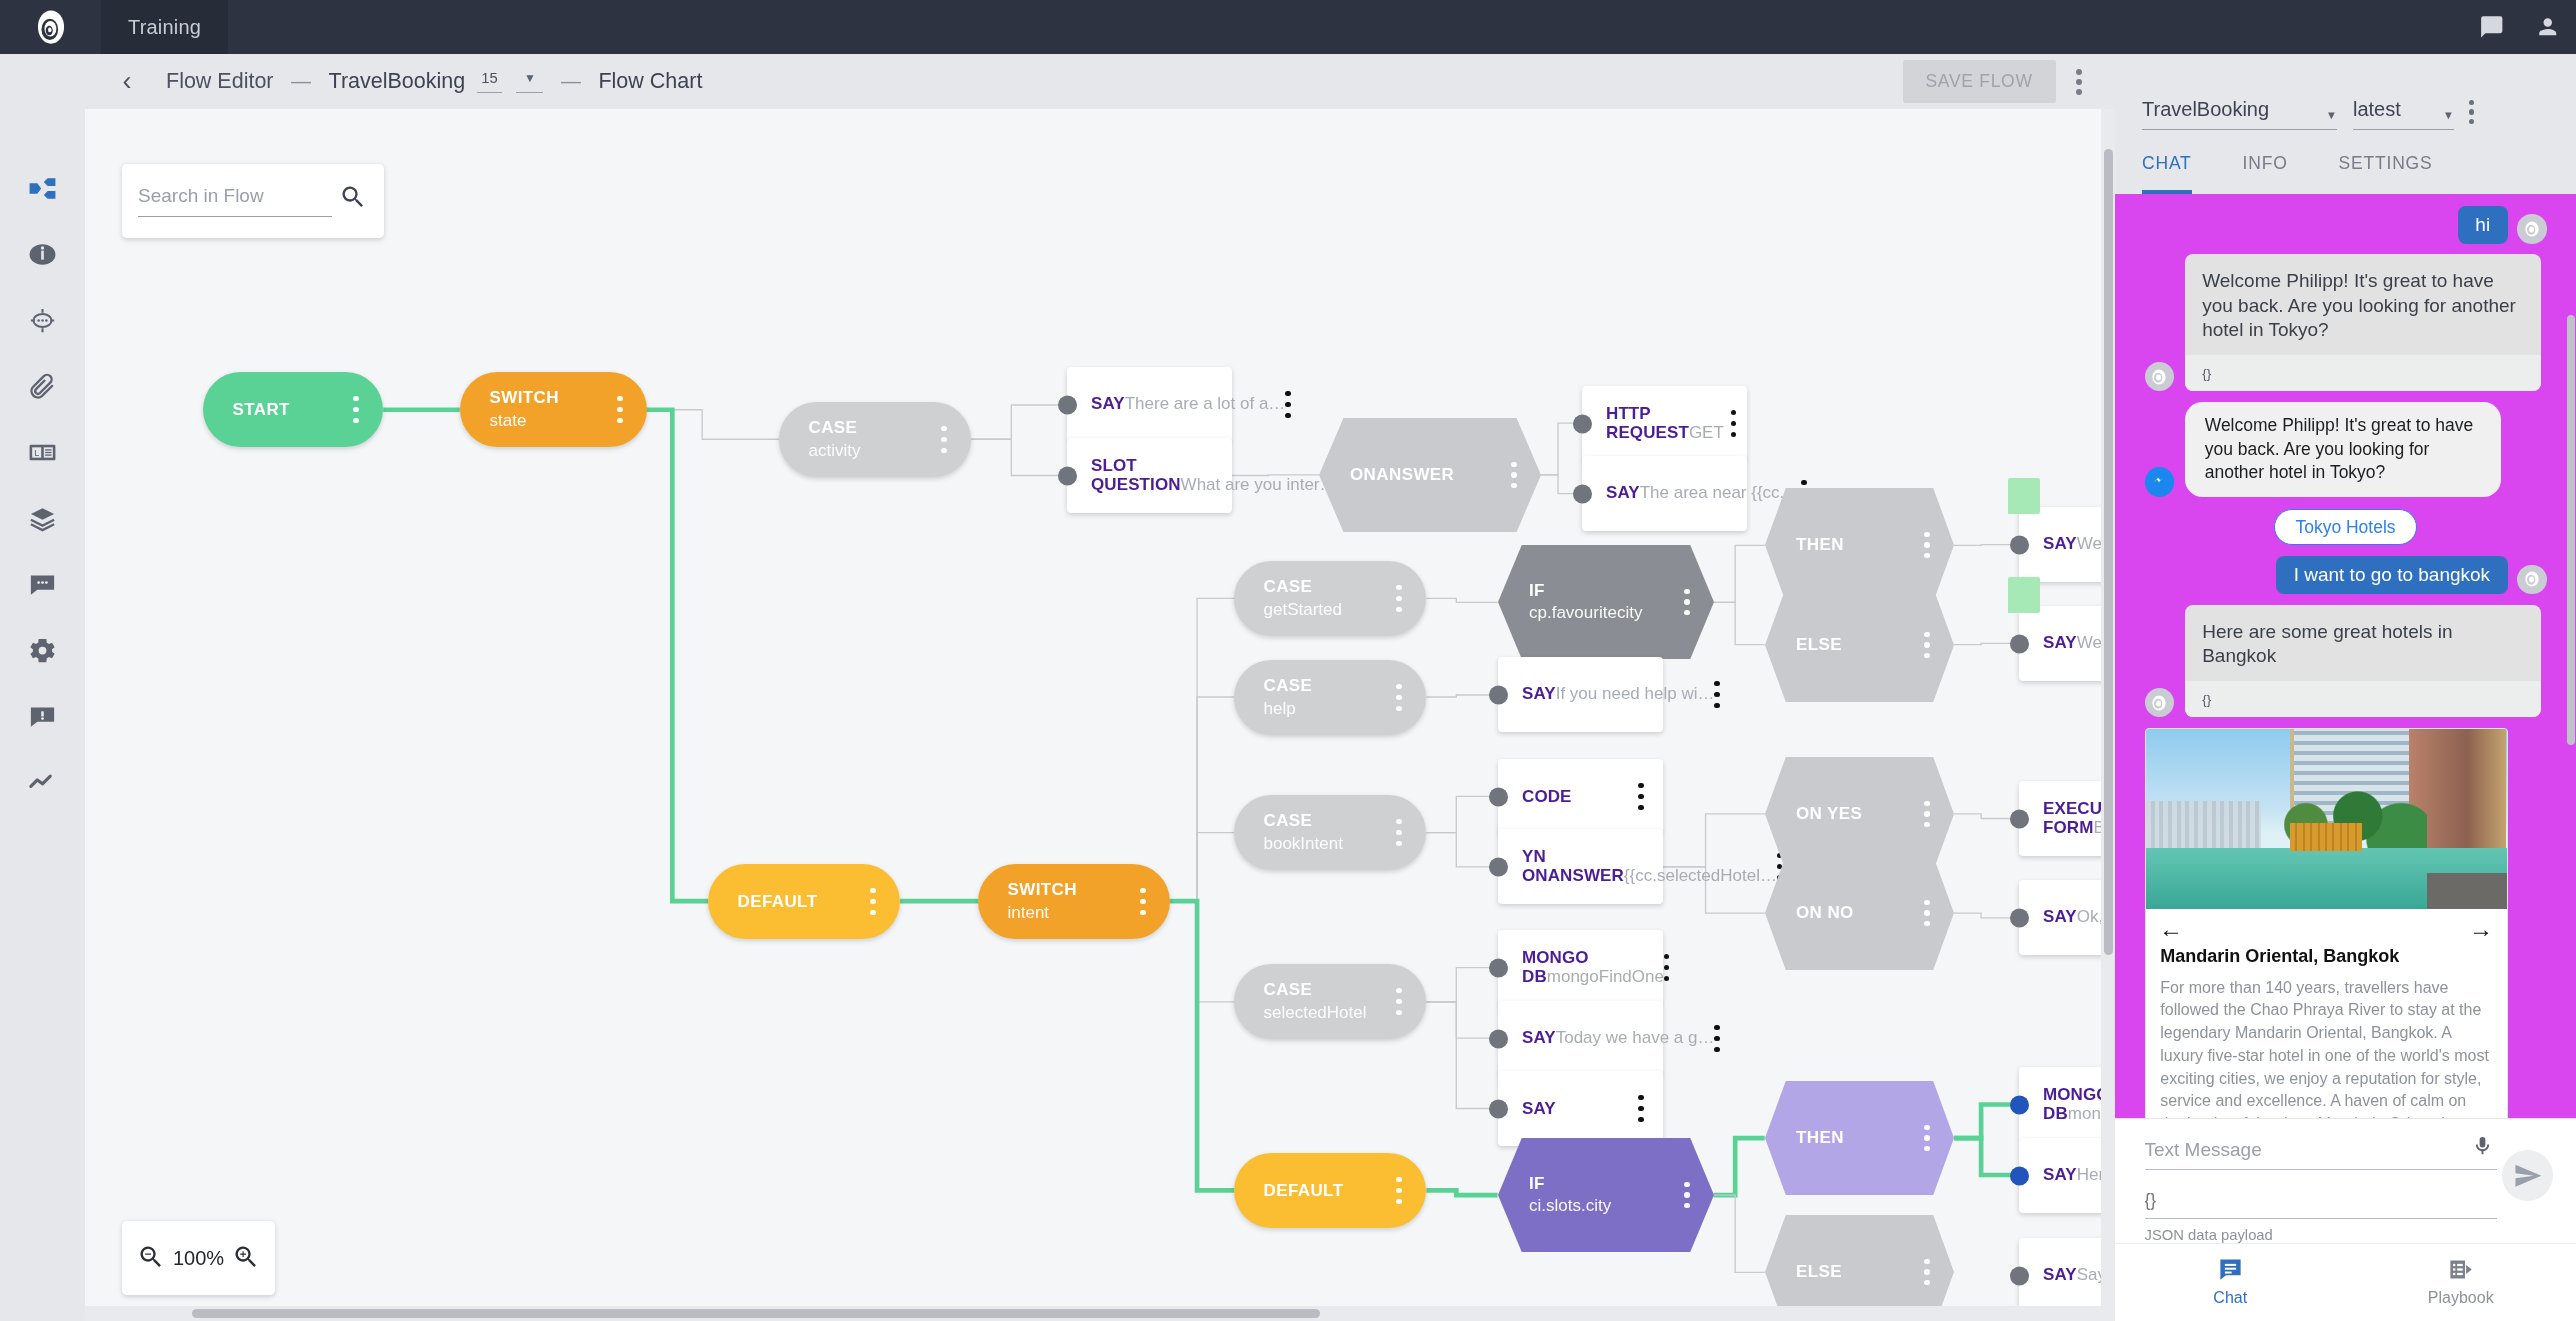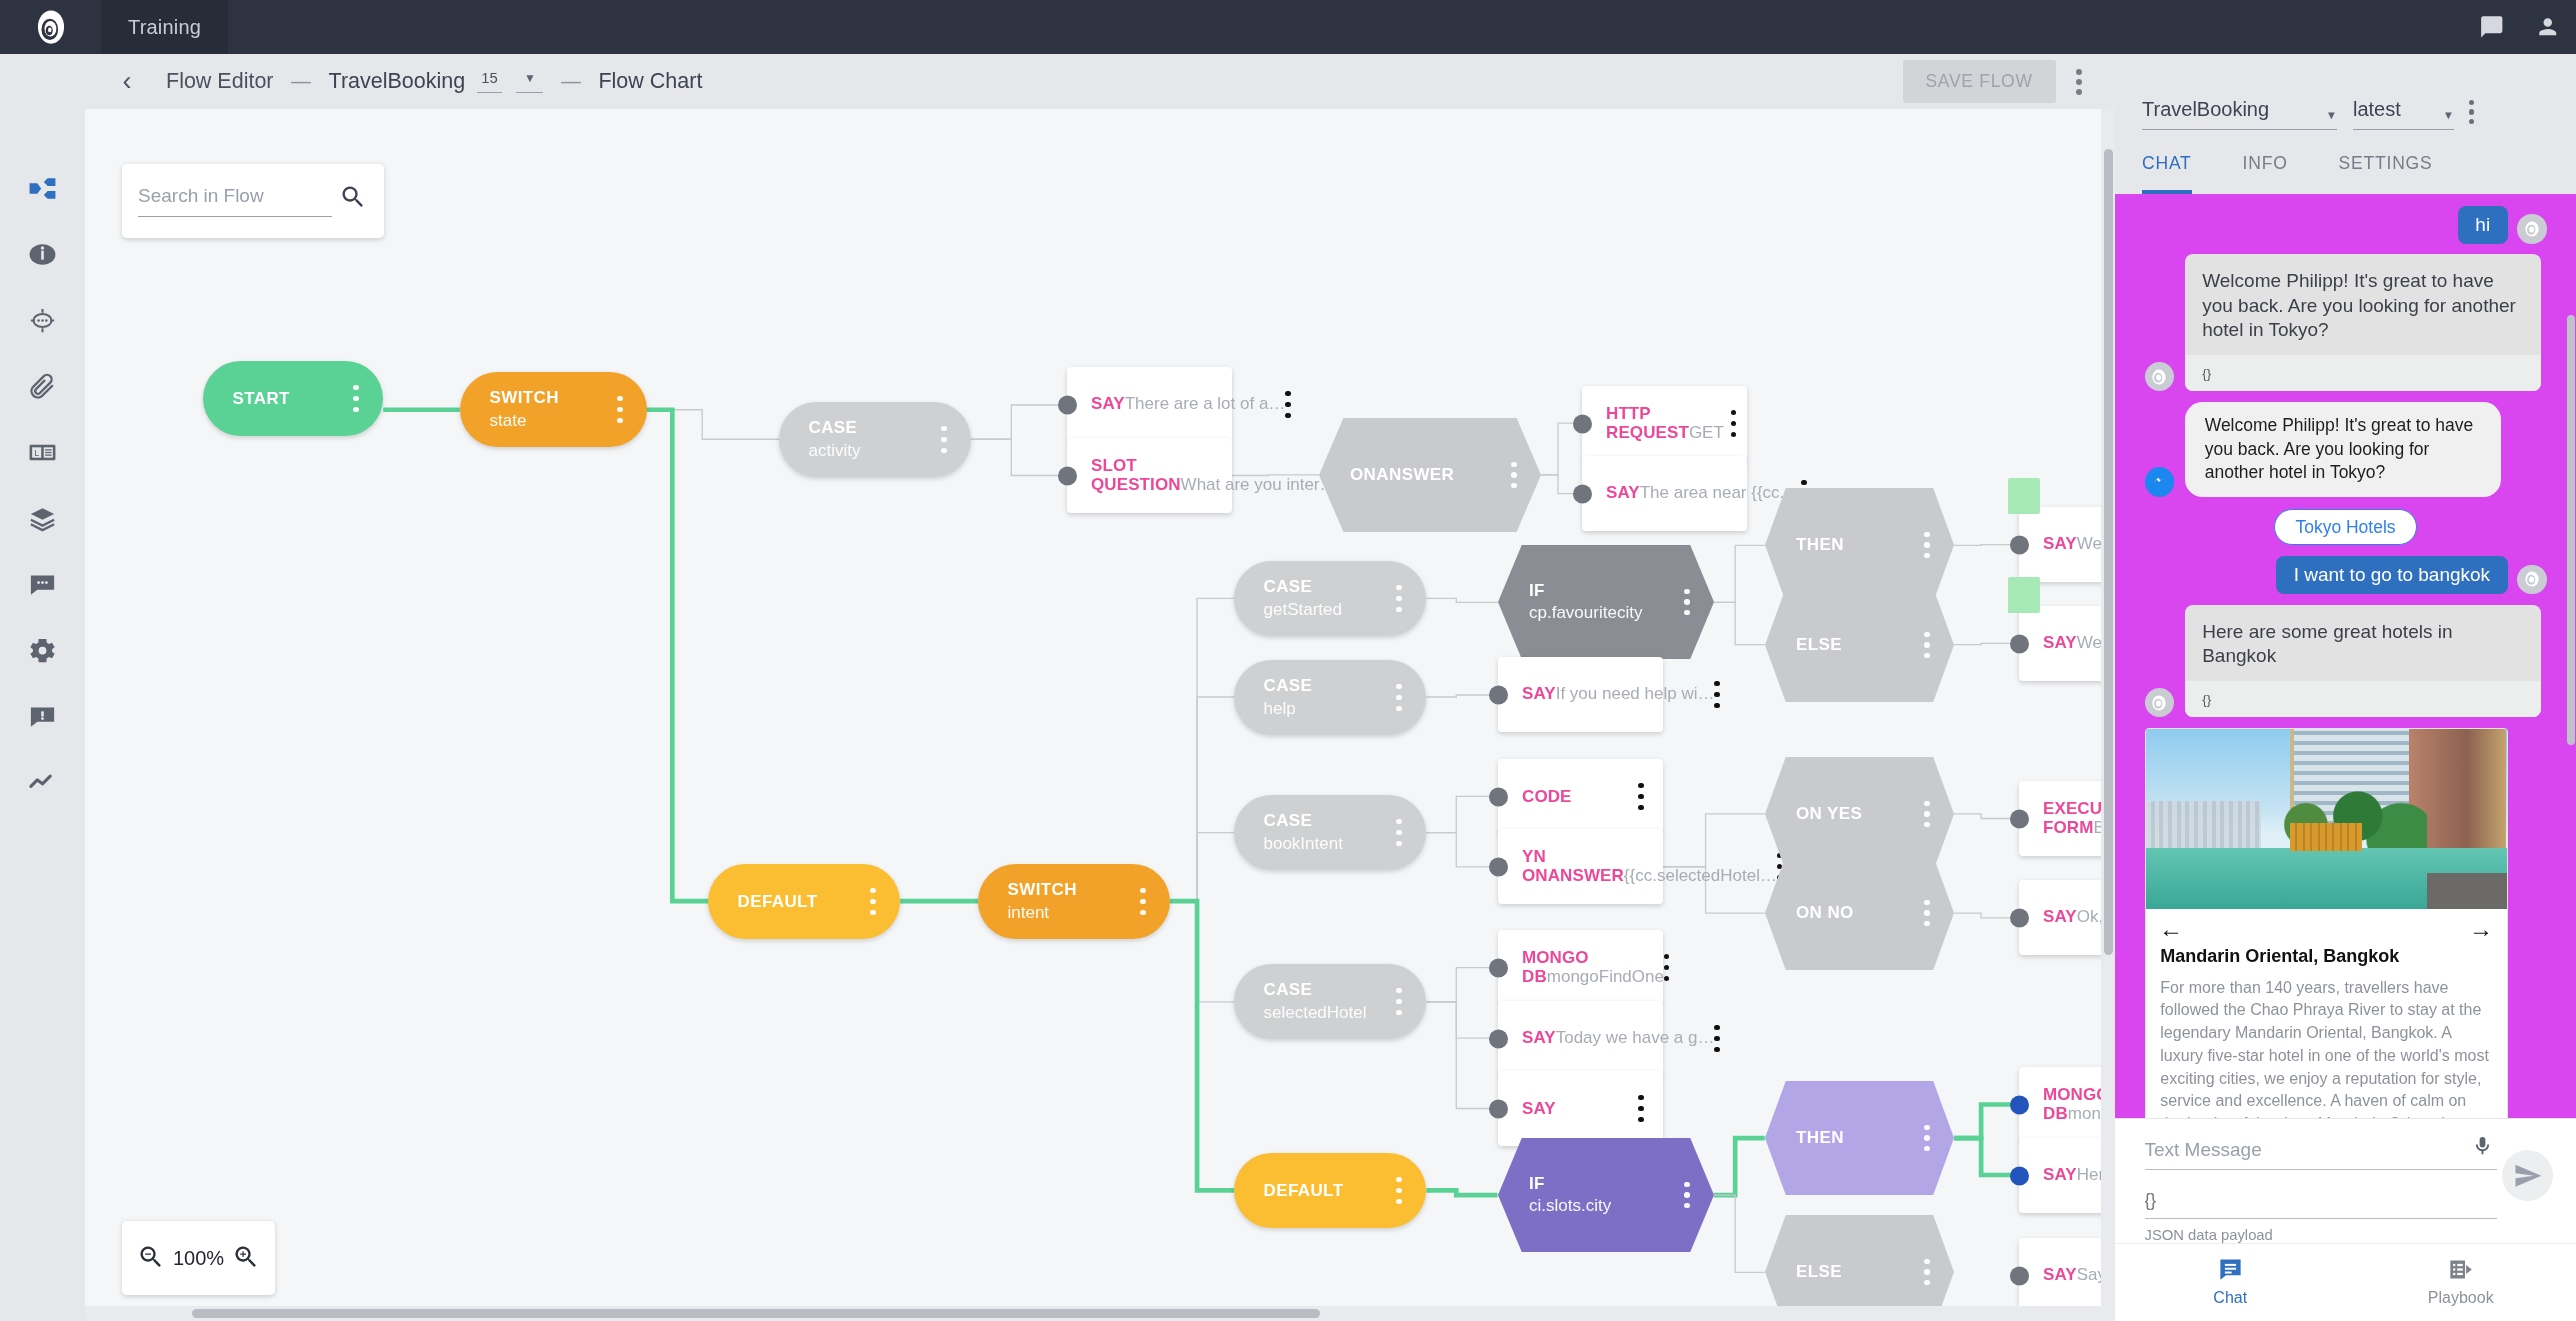--- a/index.html
+++ b/index.html
@@ -72,21 +72,21 @@
     background:#fff; border-radius:4.7px; box-shadow:0 1.3px 5.4px rgba(0,0,0,.16);
     display:flex; align-items:center; justify-content:space-between; padding:0 14.8px; z-index:20; }
   .zoom-card svg { width:28px; height:28px; fill:#2a2f3a; }
   .zoom-level { font-size:20px; color:#23272f; }
 
   
   .node { position:absolute; display:flex; align-items:center; }
   .n-card { background:#fff; border-radius:4px; box-shadow:0 2px 5.4px rgba(0,0,0,.17);
     width:165px; height:75px; display:flex; align-items:center; padding-left:24px; }
   .n-card .txt { flex:1; }
-  .n-card .t1 { font-size:17px; font-weight:bold; color:#ec4899; letter-spacing:0.1px;
+  .n-card .t1 { font-size:17px; font-weight:bold; color:#4c1d95; letter-spacing:0.1px;
     line-height:1.15; }
   .n-card .t2 { font-size:17px; color:#a7acb5; line-height:1.2; margin-top:2.7px;
     white-space:nowrap; overflow:hidden; }
   .n-card .kb { width:36px; display:flex; flex-direction:column; align-items:center; gap:5.4px;
     margin-right:4px; }
   .n-card .kb i { width:5.4px; height:5.4px; border-radius:50%; background:#111; display:block; }
 
   .conn-dot { position:absolute; left:-9.4px; top:50%; transform:translateY(-50%);
     width:19px; height:19px; border-radius:50%; background:#6f747d; }
   .conn-dot.blue { background:#2255bb; }
@@ -366,21 +366,21 @@
         <path d="M2784,1198 L2824.32,1198 L2824.32,1205 L2880,1205" fill="none" stroke="#c8cacd" stroke-width="2"></path>
         <path d="M1998,1330 L2042.52,1330 L2042.52,1279 L2104,1279" fill="none" stroke="#c8cacd" stroke-width="2"></path>
         <path d="M1998,1330 L2042.52,1330 L2042.52,1384 L2104,1384" fill="none" stroke="#c8cacd" stroke-width="2"></path>
         <path d="M1998,1330 L2042.52,1330 L2042.52,1489 L2104,1489" fill="none" stroke="#c8cacd" stroke-width="2"></path>
         <path d="M1998,1611 L2042.52,1611 L2042.52,1618 L2104,1618" fill="none" stroke="#5ad295" stroke-width="7"></path>
         <path d="M2426,1618 L2457.92,1618 L2457.92,1533 L2502,1533" fill="none" stroke="#5ad295" stroke-width="7"></path>
         <path d="M2426,1618 L2457.92,1618 L2457.92,1733 L2502,1733" fill="none" stroke="#c8cacd" stroke-width="2"></path>
         <path d="M2784,1533 L2824.32,1533 L2824.32,1483 L2880,1483" fill="none" stroke="#5ad295" stroke-width="7"></path>
         <path d="M2784,1533 L2824.32,1533 L2824.32,1588 L2880,1588" fill="none" stroke="#5ad295" stroke-width="7"></path>
       </svg>
-  <div class="node" style="left: 118px; top: 252px;">
+  <div class="node" style="left: 118px; top: 263px;">
         <div class="pill" style="width:180px;background:#5ad295">
           <span class="txt" style="flex:1">
             <div class="t1">START</div>
           </span>
           <span class="kb">
             <i></i>
             <i></i>
             <i></i>
           </span>
         </div>

